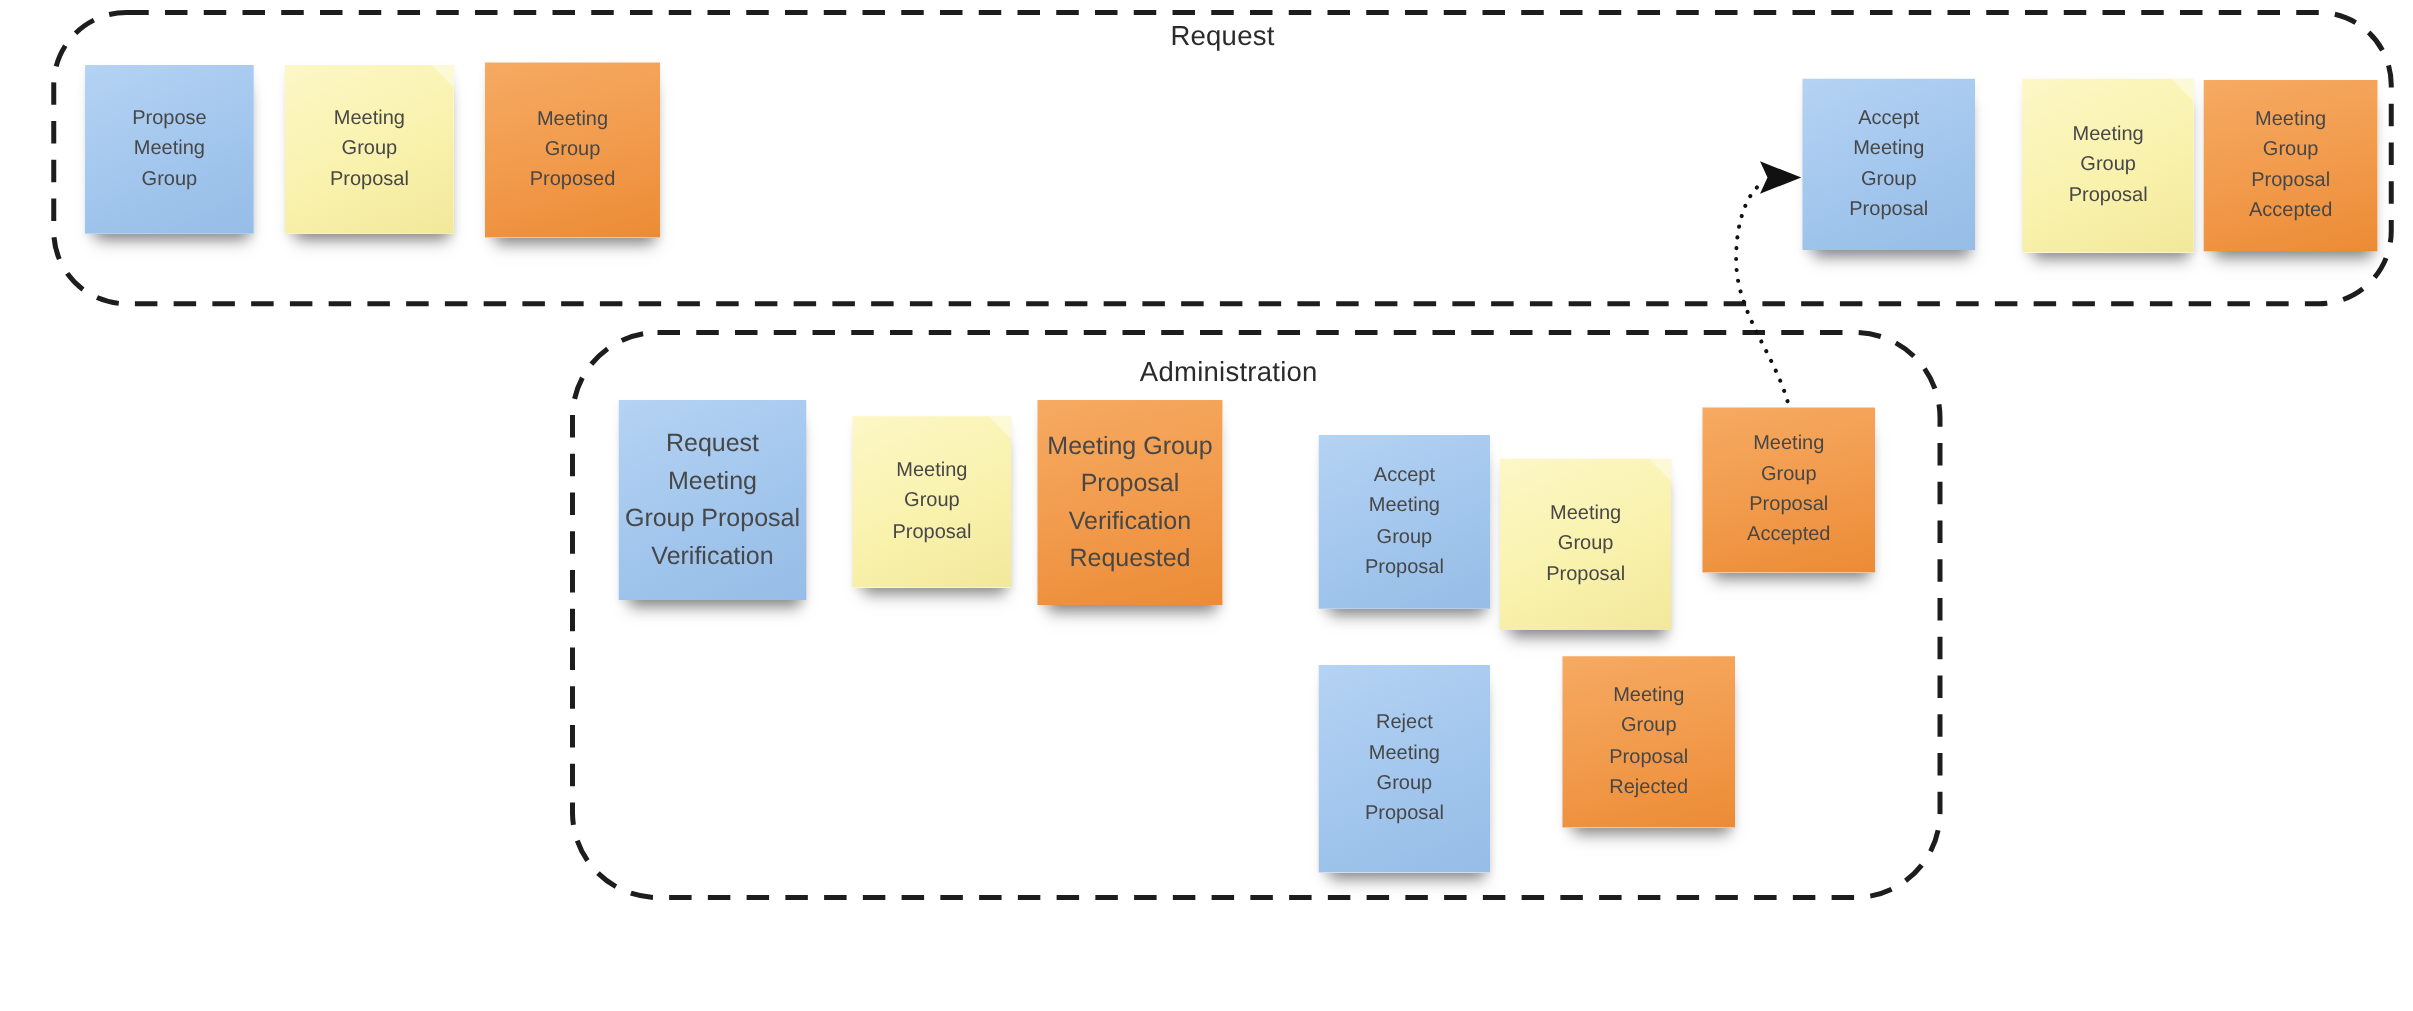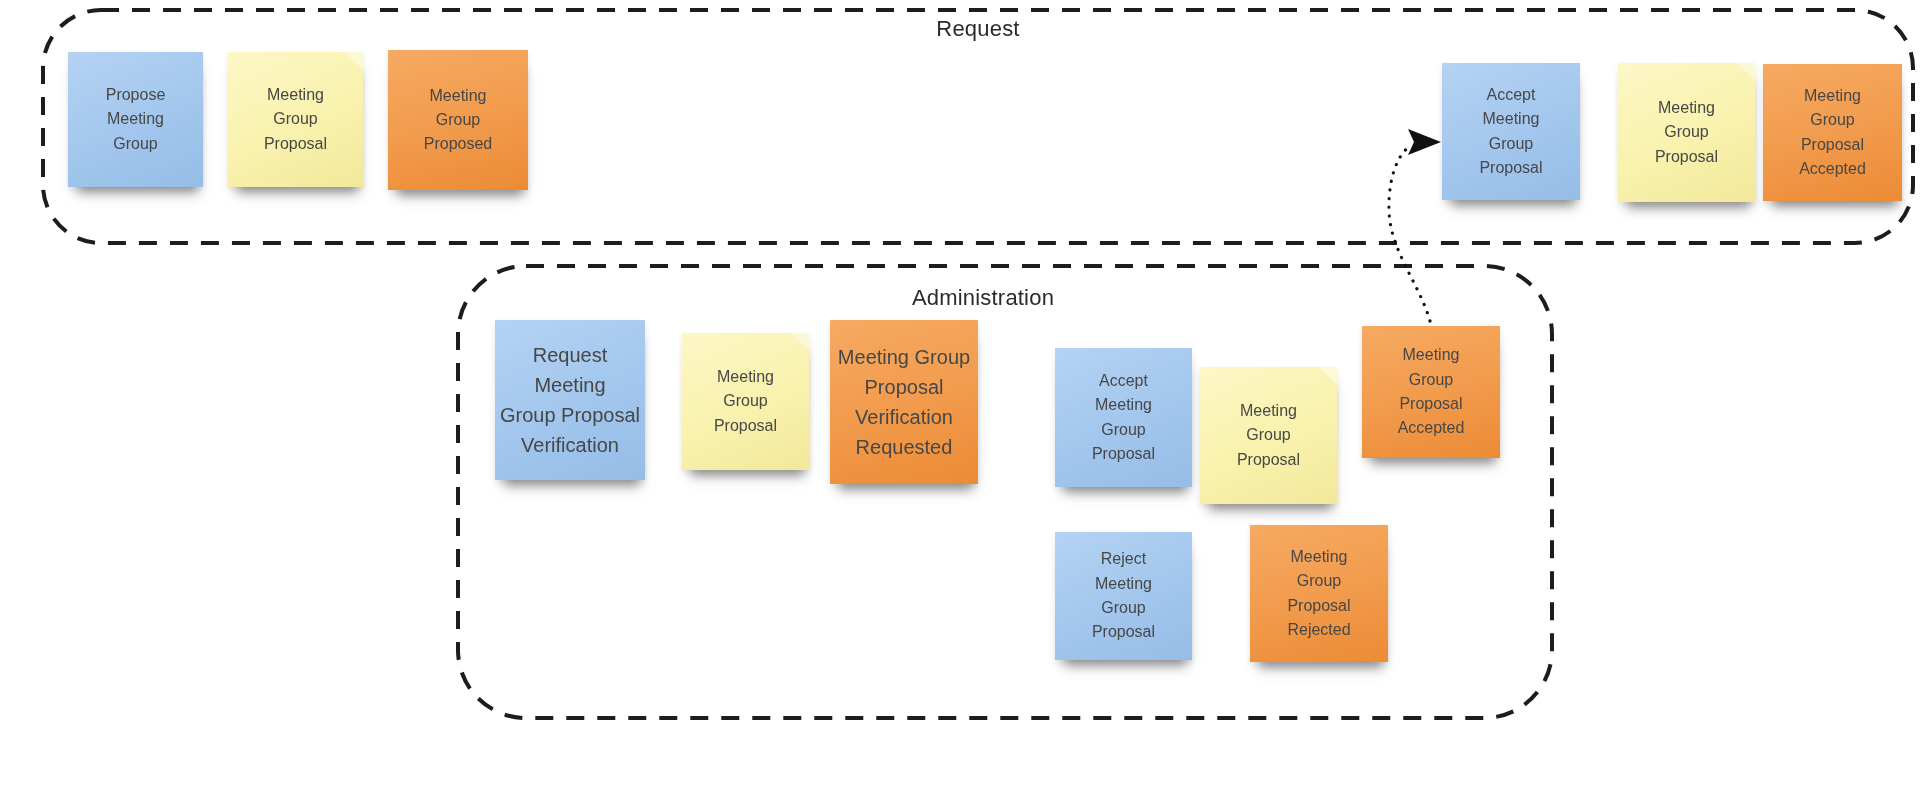--- a/index.html
+++ b/index.html
@@ -115,21 +115,21 @@
 Meeting
 Group
 Proposal</div>
   <div class="note yellow" style="left:1200px; top:367px; width:137px; height:137px;">Meeting
 Group
 Proposal</div>
   <div class="note orange" style="left:1362px; top:326px; width:138px; height:132px;">Meeting
 Group
 Proposal
 Accepted</div>
-  <div class="note blue" style="left:1055px; top:532px; width:137px; height:128px;">Reject
+  <div class="note blue" style="left:1055px; top:532px; width:137px; height:166px;">Reject
 Meeting
 Group
 Proposal</div>
   <div class="note orange" style="left:1250px; top:525px; width:138px; height:137px;">Meeting
 Group
 Proposal
 Rejected</div>
 
 </div>
 

